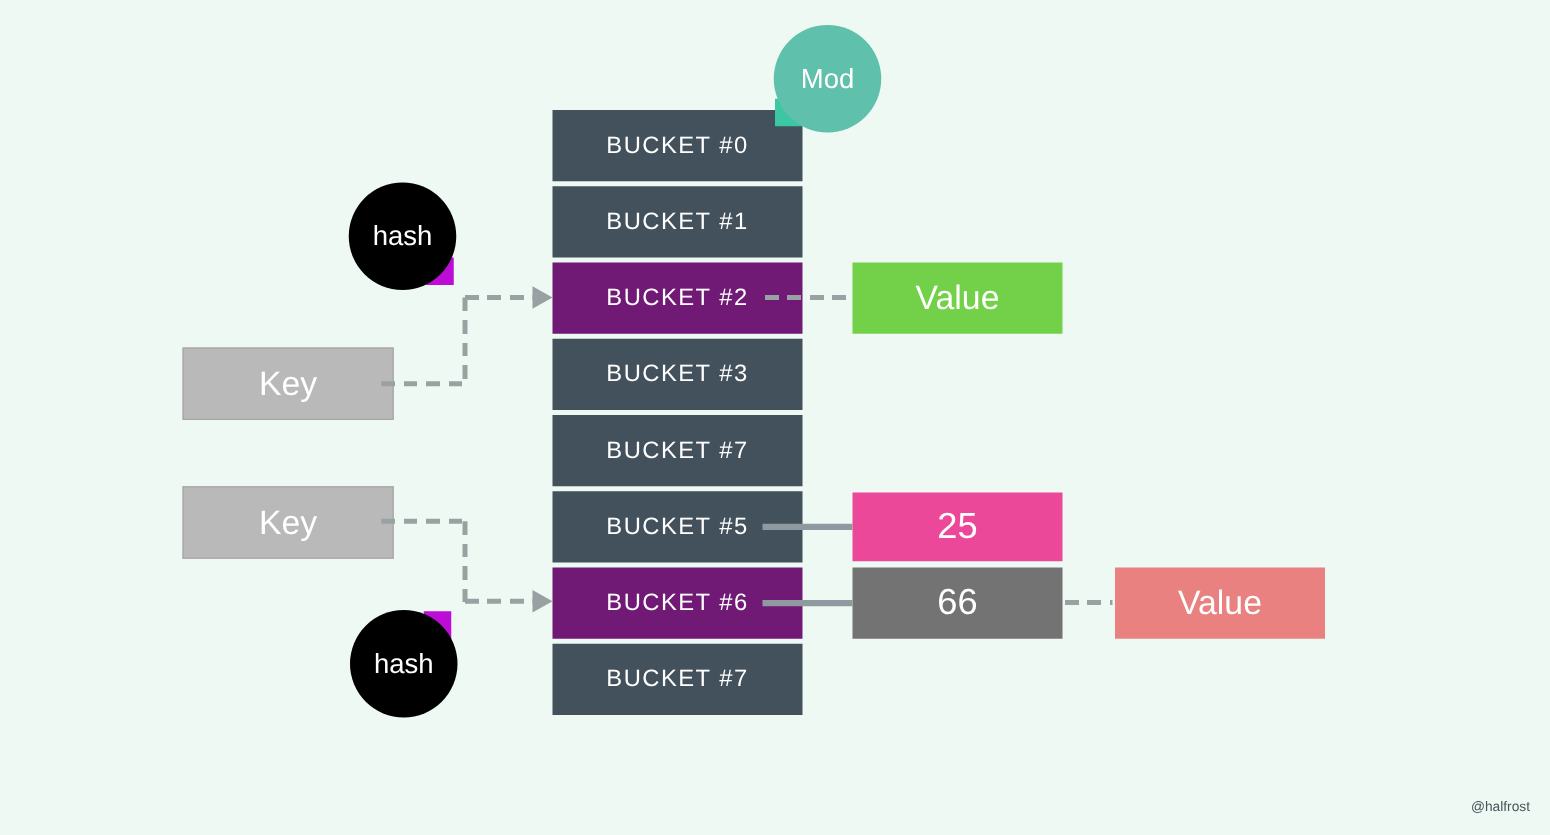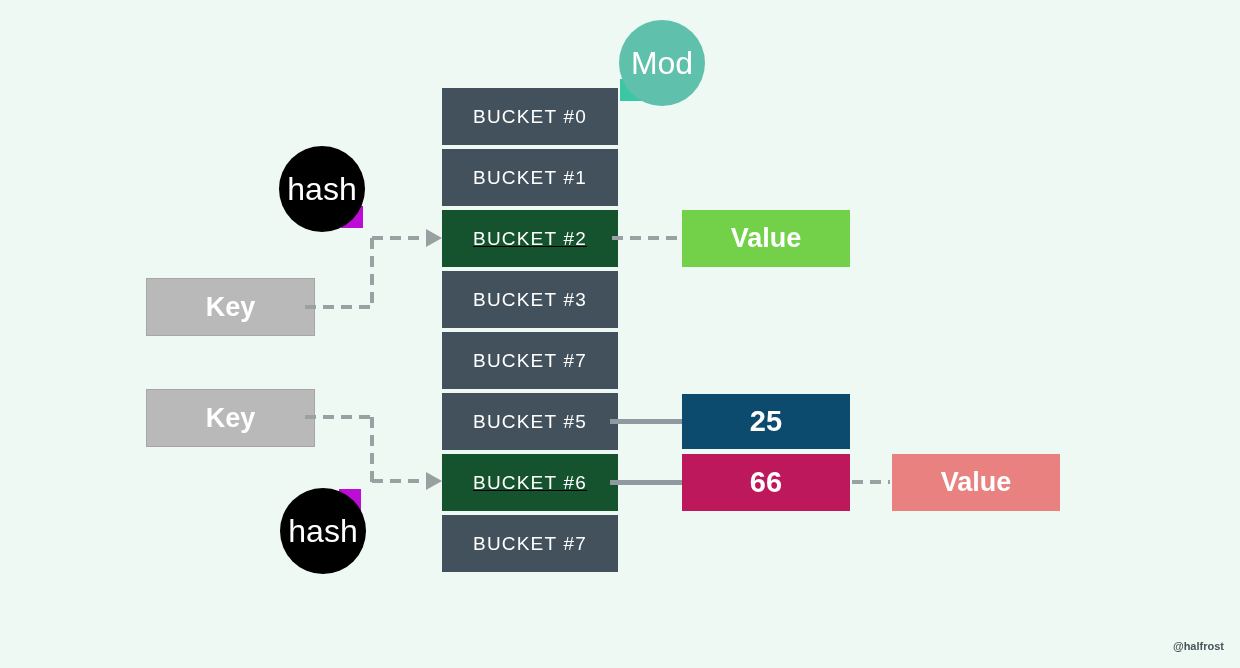--- a/index.html
+++ b/index.html
@@ -8,50 +8,50 @@
     background:#edf9f2;
   }
   .canvas{
     position:relative;
     width:1240px;height:668px;
     background:#edf9f2;
     overflow:hidden;
   }
   
   .bucket{
-    position:absolute;left:442px;width:176px;height:57px;
+    position:absolute;left:442px;width:200px;height:57px;
     background:#42515b;
     display:flex;align-items:center;justify-content:center;
   }
-  .bucket.hl{background:#14532d;text-decoration:underline;}
+  .bucket.hl{background:#701a75;}
   .bucket span{
     color:#ffffff;font-size:19px;letter-spacing:1.2px;font-weight:400;
   }
   
   .box{
     position:absolute;width:168px;height:57px;
     display:flex;align-items:center;justify-content:center;
     color:#ffffff;
   }
-  .box span{font-size:27px;font-weight:700;}
+  .box span{font-size:27px;font-weight:400;}
   .box.num span{font-size:29px;}
   .box.green{background:#72d148;}
-  .box.yellow{background:#0c4a6e;}
-  .box.blue{background:#be185d;}
+  .box.yellow{background:#ec4899;}
+  .box.blue{background:#737373;}
   .box.red{background:#e8817f;}
   .box.gray{background:#b9b9b9;border:1px solid #a6a6a6;width:167px;height:56px;margin-left:12px;}
   
   .circle{
     position:absolute;width:86px;height:86px;border-radius:50%;
     display:flex;align-items:center;justify-content:center;
     color:#ffffff;z-index:3;
   }
   .circle.teal{background:#5fc0ab;}
   .circle.purple{background:#000000;}
-  .circle span{font-size:32px;font-weight:400;}
+  .circle span{font-size:22px;font-weight:400;}
   .tail{
     position:absolute;width:22px;height:22px;z-index:2;
   }
   .tail.teal{background:#3bc7a4;}
   .tail.magenta{background:#bd0cd6;}
   
   .dash-h{
     position:absolute;height:4px;
     background:repeating-linear-gradient(90deg,#9aa1a3 0 11px,transparent 11px 18px);
   }
@@ -63,21 +63,21 @@
     position:absolute;height:5px;background:#8e9aa0;
   }
   .arrow-right{
     position:absolute;width:0;height:0;
     border-top:9px solid transparent;
     border-bottom:9px solid transparent;
     border-left:16px solid #98a0a2;
   }
   .watermark{
     position:absolute;right:16px;bottom:16px;
-    font-size:11px;font-weight:700;color:#46555a;text-align:right;
+    font-size:11px;font-weight:400;color:#46555a;text-align:right;
   }
 </style>
 </head>
 <body>
 
 <div class="canvas">
 
   <div class="bucket" style="top:88px">
       <span>BUCKET #0</span>
     </div>

